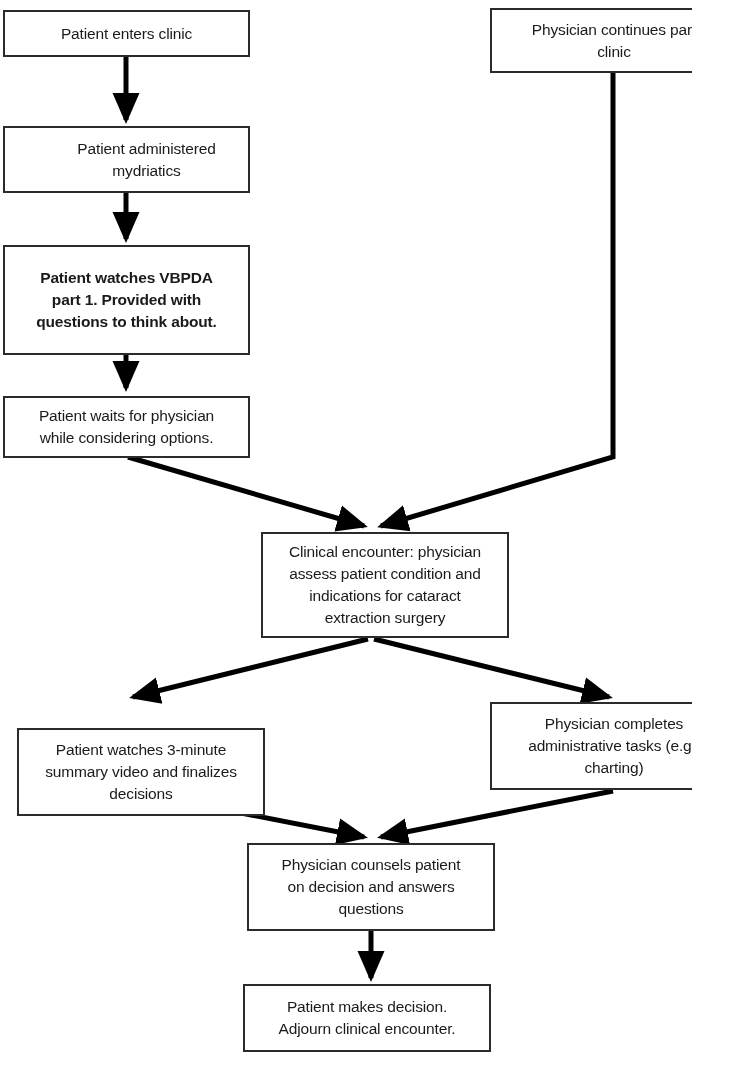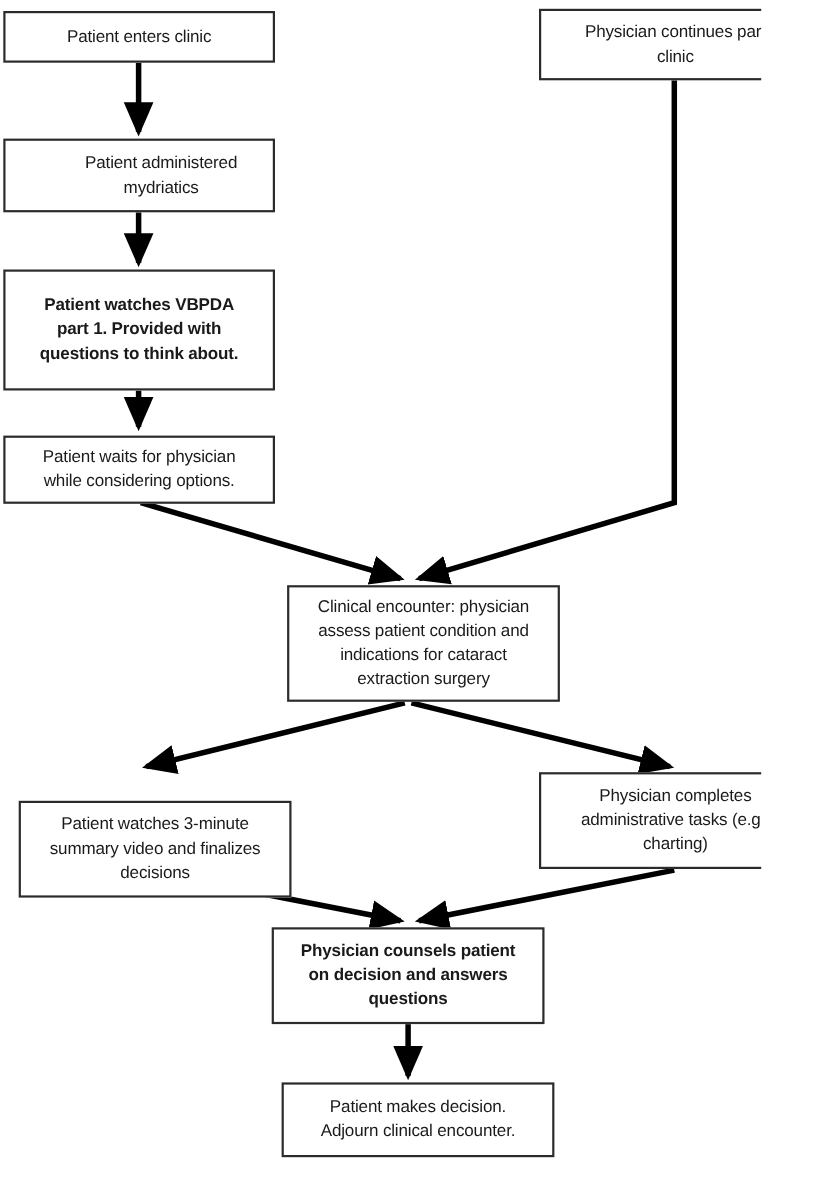--- a/index.html
+++ b/index.html
@@ -137,24 +137,24 @@
 summary video and finalizes
 decisions</span>
   </div>
 
   <div class="node" style="left:490px; top:702px; width:248px; height:88px;">
     <span class="label">Physician completes
 administrative tasks (e.g.,
 charting)</span>
   </div>
 
-  <div class="node" style="left:247px; top:843px; width:248px; height:88px;font-weight:bold;">
+  <div class="node" style="left:247px; top:843px; width:248px; height:88px;">
     <span class="label">Physician counsels patient
 on decision and answers
 questions</span>
   </div>
 
-  <div class="node" style="left:256px; top:984px; width:248px; height:68px;">
+  <div class="node" style="left:243px; top:984px; width:248px; height:68px;">
     <span class="label">Patient makes decision.
 Adjourn clinical encounter.</span>
   </div>
 
 </div>
 
 </body></html>

